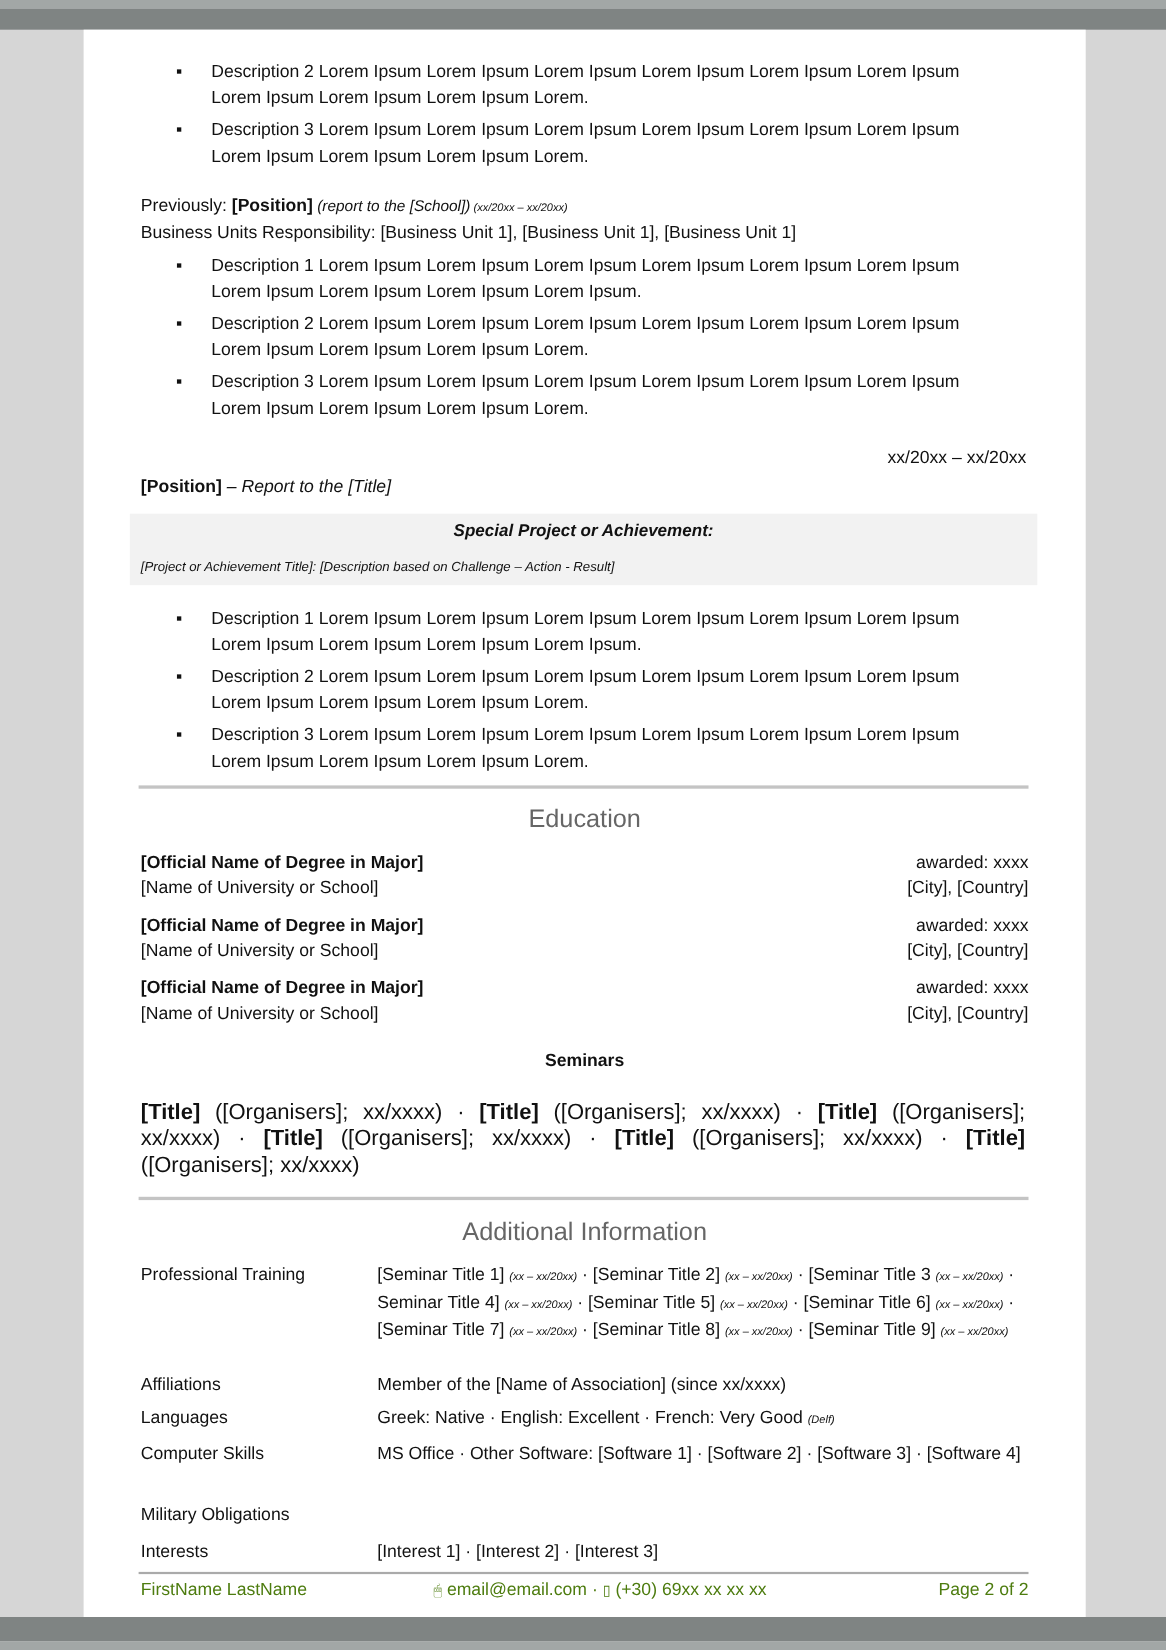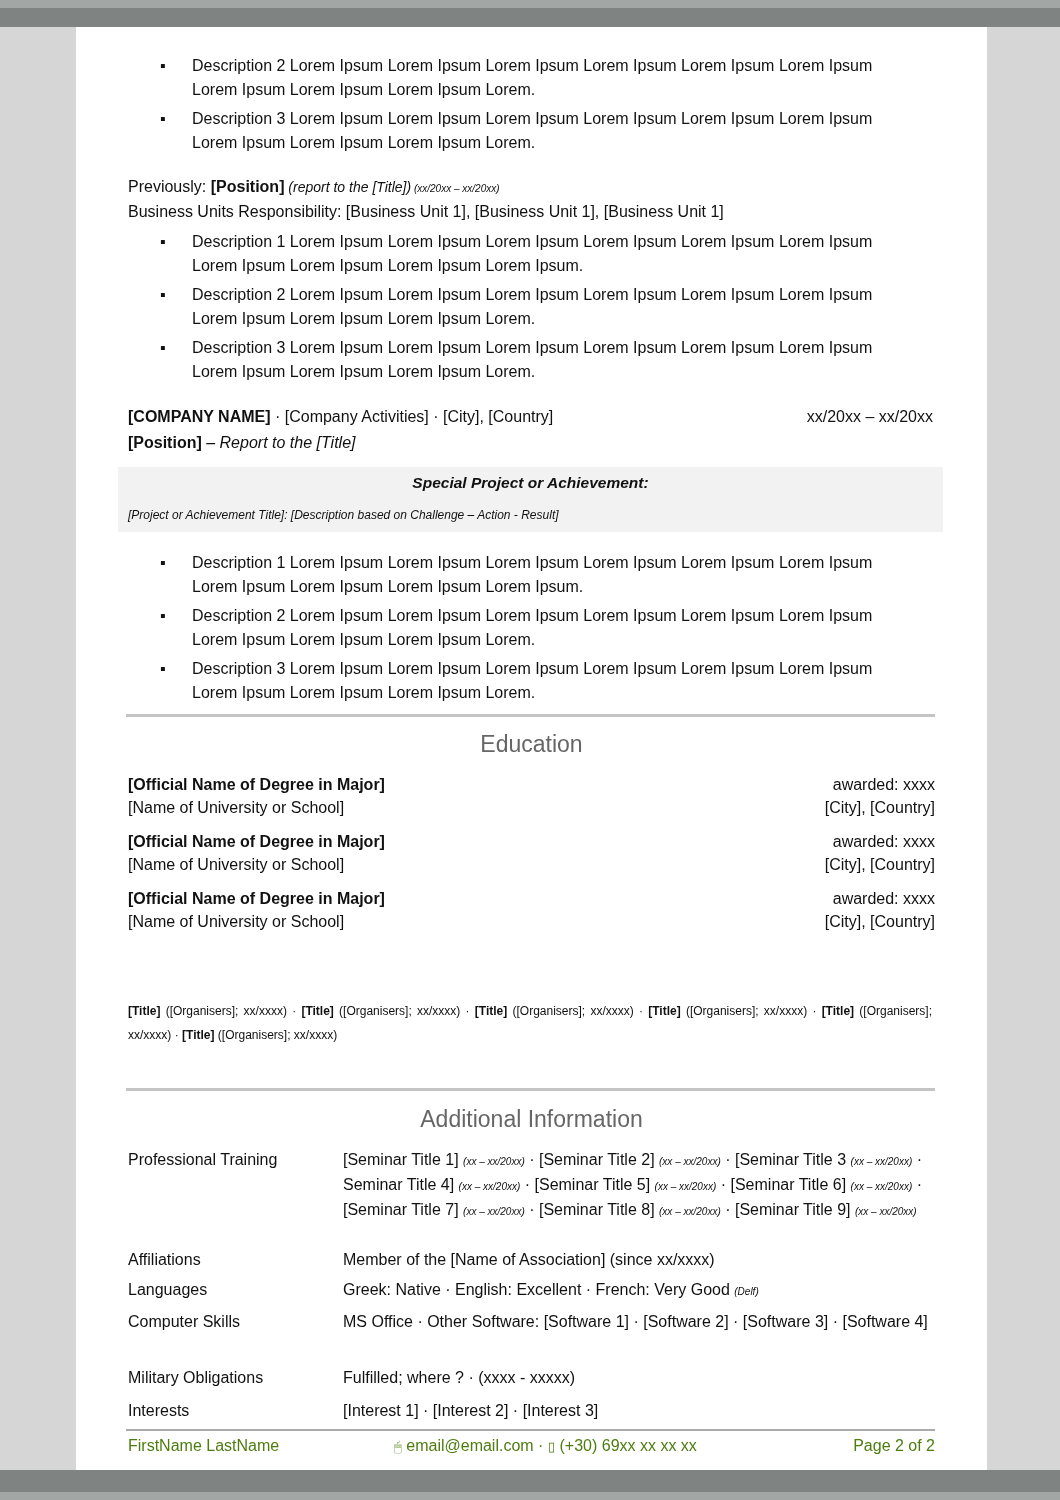--- a/index.html
+++ b/index.html
@@ -32,32 +32,29 @@
 <div class="topbar"></div>
 
 <div class="page">
 
   <div class="bullet-list" style="top:27px;">
     <div class="bl-item"><span class="dot">▪</span><span>Description 2 Lorem Ipsum Lorem Ipsum Lorem Ipsum Lorem Ipsum Lorem Ipsum Lorem Ipsum Lorem Ipsum Lorem Ipsum Lorem Ipsum Lorem.</span></div>
     <div class="bl-item"><span class="dot">▪</span><span>Description 3 Lorem Ipsum Lorem Ipsum Lorem Ipsum Lorem Ipsum Lorem Ipsum Lorem Ipsum Lorem Ipsum Lorem Ipsum Lorem Ipsum Lorem.</span></div>
   </div>
 
   <div class="abs txt" style="left:52px; top:148px;">
-    <span>Previously: </span><b class="k">[Position]</b><i class="sm" style="font-size:14px"> (report to the [Title])</i><i class="sm"> (xx/20xx – xx/20xx)</i>
+    <span>Previously: </span><b class="k">[Position]</b><i class="sm" style="font-size:14px"> (report to the [School])</i><i class="sm"> (xx/20xx – xx/20xx)</i>
   </div>
   <div class="abs txt" style="left:52px; top:173px;">Business Units Responsibility: [Business Unit 1], [Business Unit 1], [Business Unit 1]</div>
   <div class="bullet-list" style="top:203px;">
     <div class="bl-item"><span class="dot">▪</span><span>Description 1 Lorem Ipsum Lorem Ipsum Lorem Ipsum Lorem Ipsum Lorem Ipsum Lorem Ipsum Lorem Ipsum Lorem Ipsum Lorem Ipsum Lorem Ipsum.</span></div>
     <div class="bl-item"><span class="dot">▪</span><span>Description 2 Lorem Ipsum Lorem Ipsum Lorem Ipsum Lorem Ipsum Lorem Ipsum Lorem Ipsum Lorem Ipsum Lorem Ipsum Lorem Ipsum Lorem.</span></div>
     <div class="bl-item"><span class="dot">▪</span><span>Description 3 Lorem Ipsum Lorem Ipsum Lorem Ipsum Lorem Ipsum Lorem Ipsum Lorem Ipsum Lorem Ipsum Lorem Ipsum Lorem Ipsum Lorem.</span></div>
   </div>
 
-  <div class="abs txt" style="left:52px; top:378px;">
-    <b class="k">[COMPANY NAME]</b><span> · [Company Activities] · [City], [Country]</span>
-  </div>
   <div class="right" style="top:378px; right:54px;">xx/20xx – xx/20xx</div>
   <div class="abs txt" style="left:52px; top:404px;">
     <b class="k">[Position]</b><i> – Report to the [Title]</i>
   </div>
   <div class="shade" style="top:440px; height:65px;">
     <div style="text-align:center; font-weight:bold; font-style:italic; font-size:15.5px; margin-top:6px; line-height:20px;">Special Project or Achievement:</div>
     <div style="padding-left:10px; font-style:italic; font-size:12px; margin-top:12px; line-height:20px;">[Project or Achievement Title]: [Description based on Challenge – Action - Result]</div>
   </div>
   <div class="bullet-list" style="top:524px;">
     <div class="bl-item"><span class="dot">▪</span><span>Description 1 Lorem Ipsum Lorem Ipsum Lorem Ipsum Lorem Ipsum Lorem Ipsum Lorem Ipsum Lorem Ipsum Lorem Ipsum Lorem Ipsum Lorem Ipsum.</span></div>
@@ -76,22 +73,23 @@
   <div class="lbl" style="top:803px; font-weight:bold;">[Official Name of Degree in Major]</div>
   <div class="right" style="top:803px;">awarded: xxxx</div>
   <div class="lbl" style="top:826px;">[Name of University or School]</div>
   <div class="right" style="top:826px;">[City], [Country]</div>
 
   <div class="lbl" style="top:860px; font-weight:bold;">[Official Name of Degree in Major]</div>
   <div class="right" style="top:860px;">awarded: xxxx</div>
   <div class="lbl" style="top:883px;">[Name of University or School]</div>
   <div class="right" style="top:883px;">[City], [Country]</div>
 
+  <div class="abs" style="left:0; width:911px; top:929px; text-align:center; font-weight:bold; font-size:16px;">Seminars</div>
 
-  <div class="abs" style="left:52px; width:804px; top:972px; font-size:12px; line-height:24px; text-align:justify;">
+  <div class="abs" style="left:52px; width:804px; top:972px; font-size:20px; line-height:24px; text-align:justify;">
     <b>[Title]</b><span> ([Organisers]; xx/xxxx)</span><span> · </span><b>[Title]</b><span> ([Organisers]; xx/xxxx)</span><span> · </span><b>[Title]</b><span> ([Organisers]; xx/xxxx)</span><span> · </span><b>[Title]</b><span> ([Organisers]; xx/xxxx)</span><span> · </span><b>[Title]</b><span> ([Organisers]; xx/xxxx)</span><span> · </span><b>[Title]</b><span> ([Organisers]; xx/xxxx)</span>
   </div>
 
   <div class="rule" style="top:1061px;"></div>
   <div class="section-title" style="top:1079px;">Additional Information</div>
 
   <div class="lbl" style="top:1121px;">Professional Training</div>
   <div class="val" style="top:1121px;">
     <span>[Seminar Title 1]</span> <i class="sm">(xx – xx/20xx)</i> · <span>[Seminar Title 2]</span> <i class="sm">(xx – xx/20xx)</i> · <span>[Seminar Title 3</span> <i class="sm">(xx – xx/20xx)</i> · <span>Seminar Title 4]</span> <i class="sm">(xx – xx/20xx)</i> · <span>[Seminar Title 5]</span> <i class="sm">(xx – xx/20xx)</i> · <span>[Seminar Title 6]</span> <i class="sm">(xx – xx/20xx)</i> · <span>[Seminar Title 7]</span> <i class="sm">(xx – xx/20xx)</i> · <span>[Seminar Title 8]</span> <i class="sm">(xx – xx/20xx)</i> · <span>[Seminar Title 9]</span> <i class="sm">(xx – xx/20xx)</i>
   </div>
@@ -99,21 +97,20 @@
   <div class="lbl" style="top:1221px;">Affiliations</div>
   <div class="val" style="top:1221px;">Member of the [Name of Association] (since xx/xxxx)</div>
 
   <div class="lbl" style="top:1251px;">Languages</div>
   <div class="val" style="top:1251px;"><span>Greek: Native · English: Excellent · French: Very Good</span> <i class="sm">(Delf)</i></div>
 
   <div class="lbl" style="top:1283px;">Computer Skills</div>
   <div class="val" style="top:1283px;">MS Office · Other Software: [Software 1] · [Software 2] · [Software 3] · [Software 4]</div>
 
   <div class="lbl" style="top:1339px;">Military Obligations</div>
-  <div class="val" style="top:1339px;">Fulfilled; where ? · (xxxx - xxxxx)</div>
 
   <div class="lbl" style="top:1372px;">Interests</div>
   <div class="val" style="top:1372px;">[Interest 1] · [Interest 2] · [Interest 3]</div>
 
   <div class="abs" style="left:50px; top:1402px; width:809px; height:2px; background:#aaa;"></div>
   <div class="footer" style="left:52px;">FirstName LastName</div>
   <div class="footer" style="left:318px;">
     <span style="font-size:13px;">🖱</span>
     <span>email@email.com</span><span> · </span><span style="font-size:13px;">▯</span>
     <span>(+30) 69xx xx xx xx</span>

